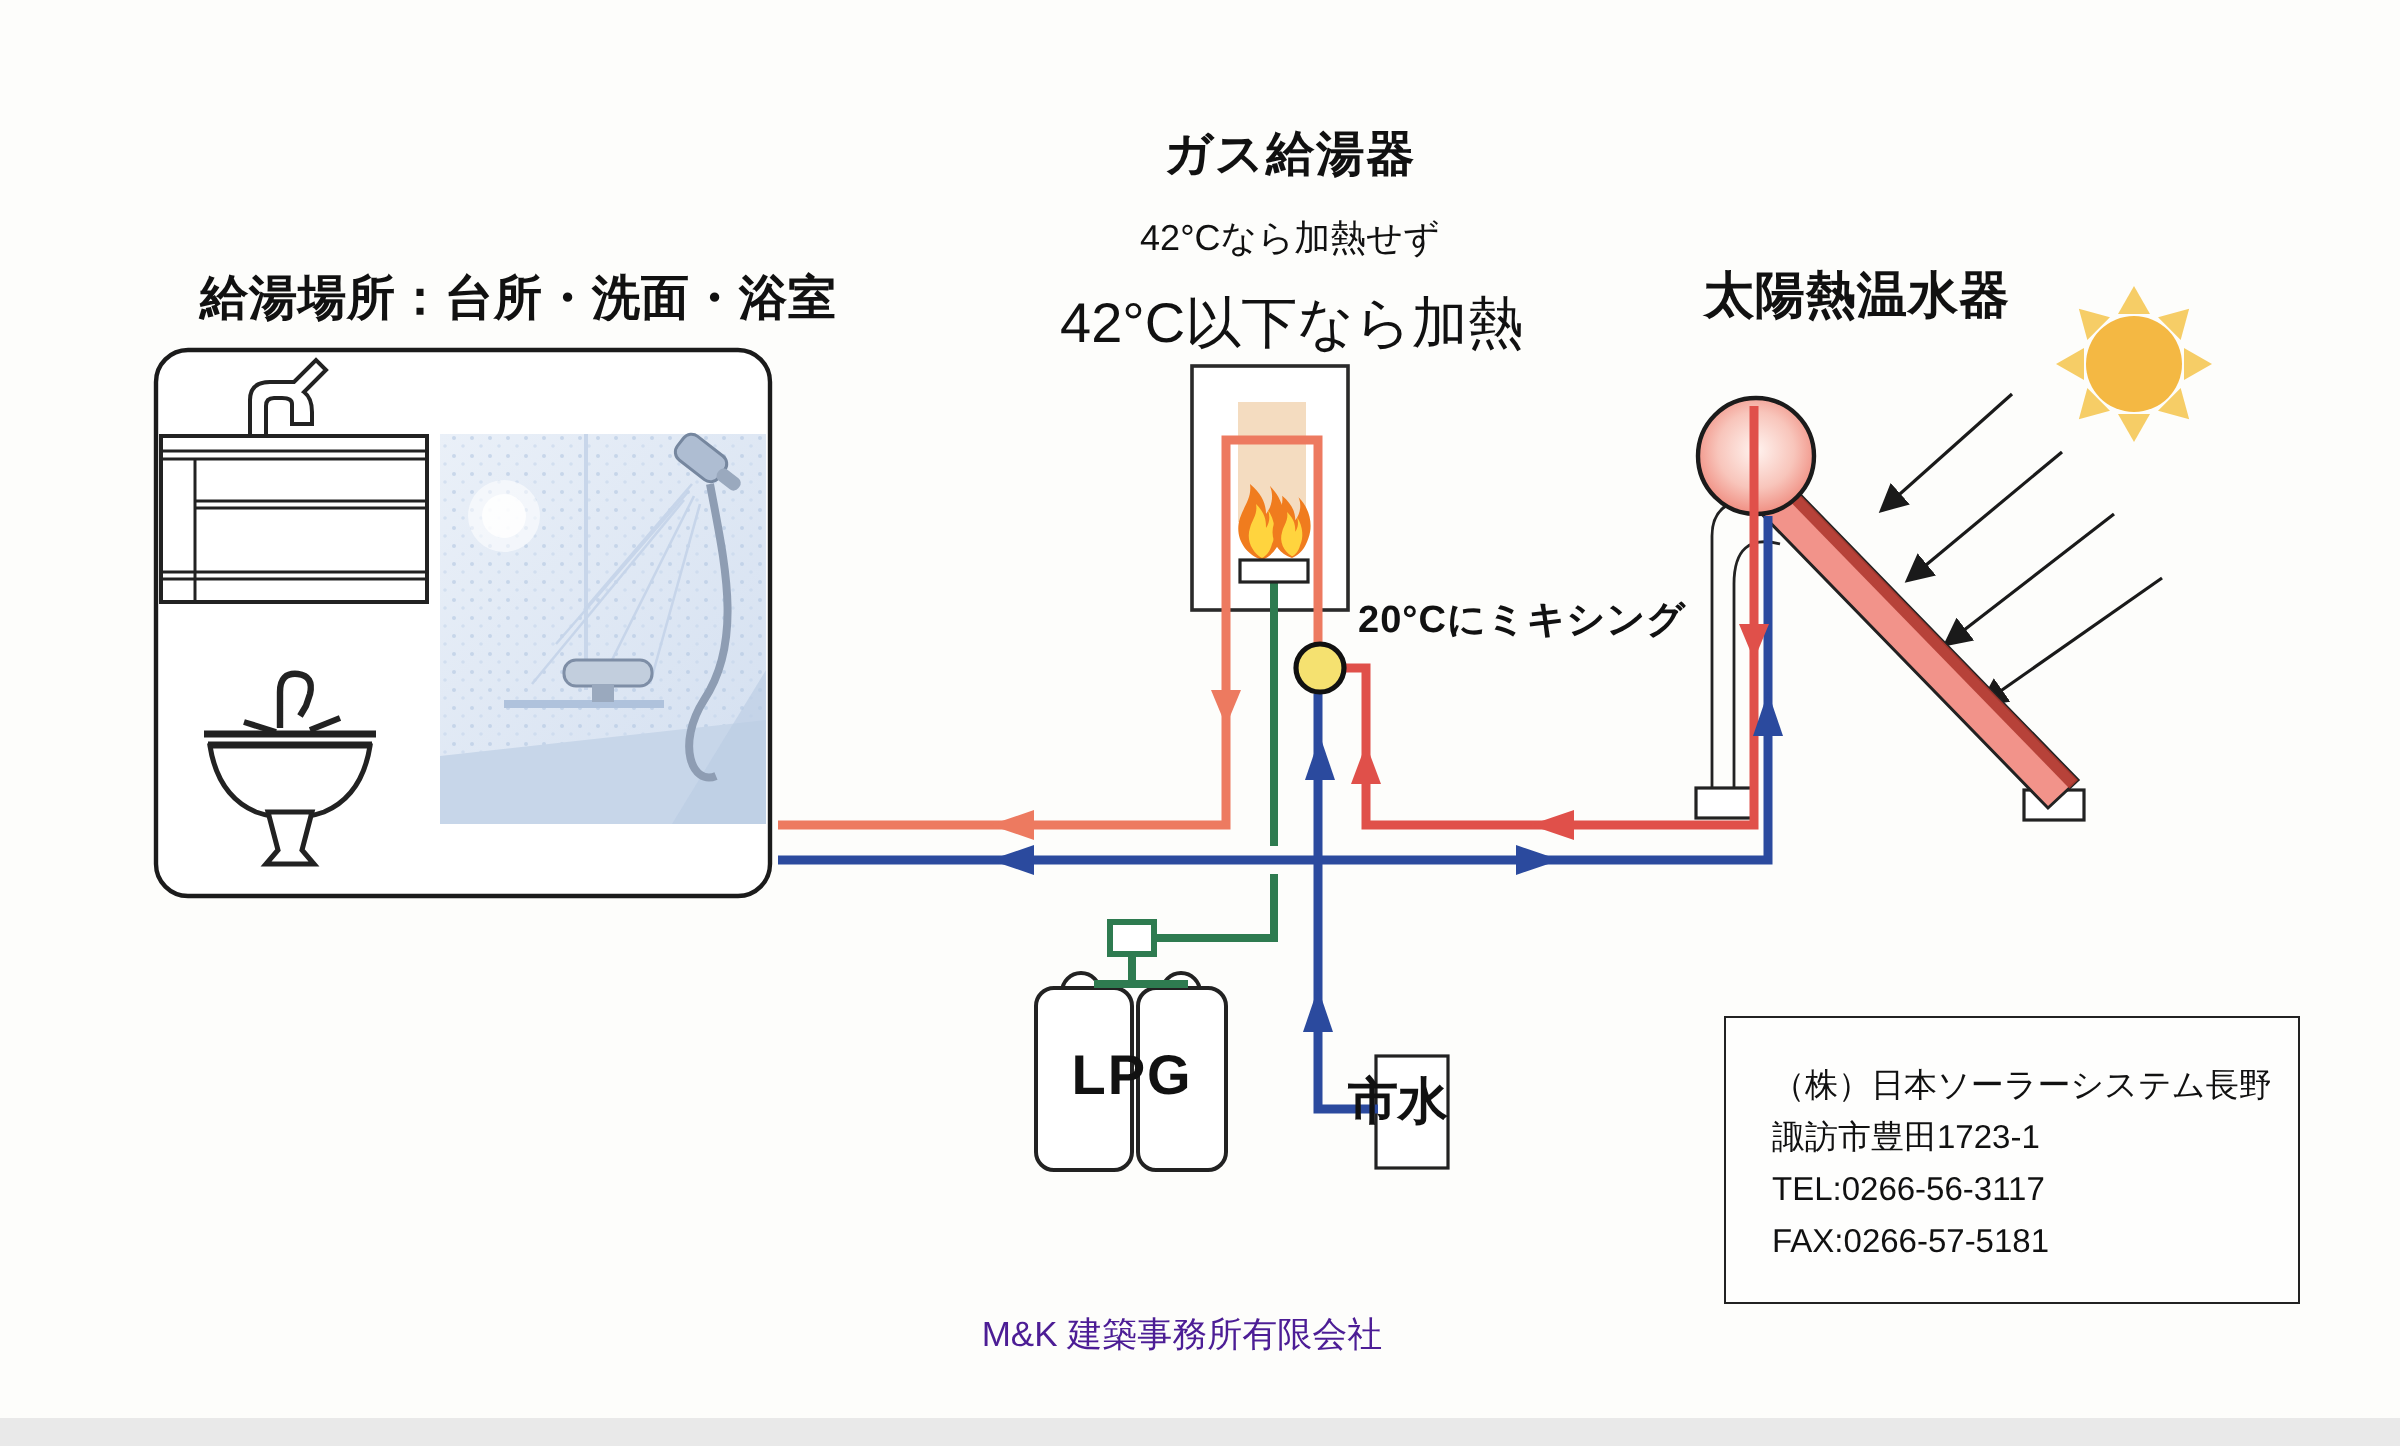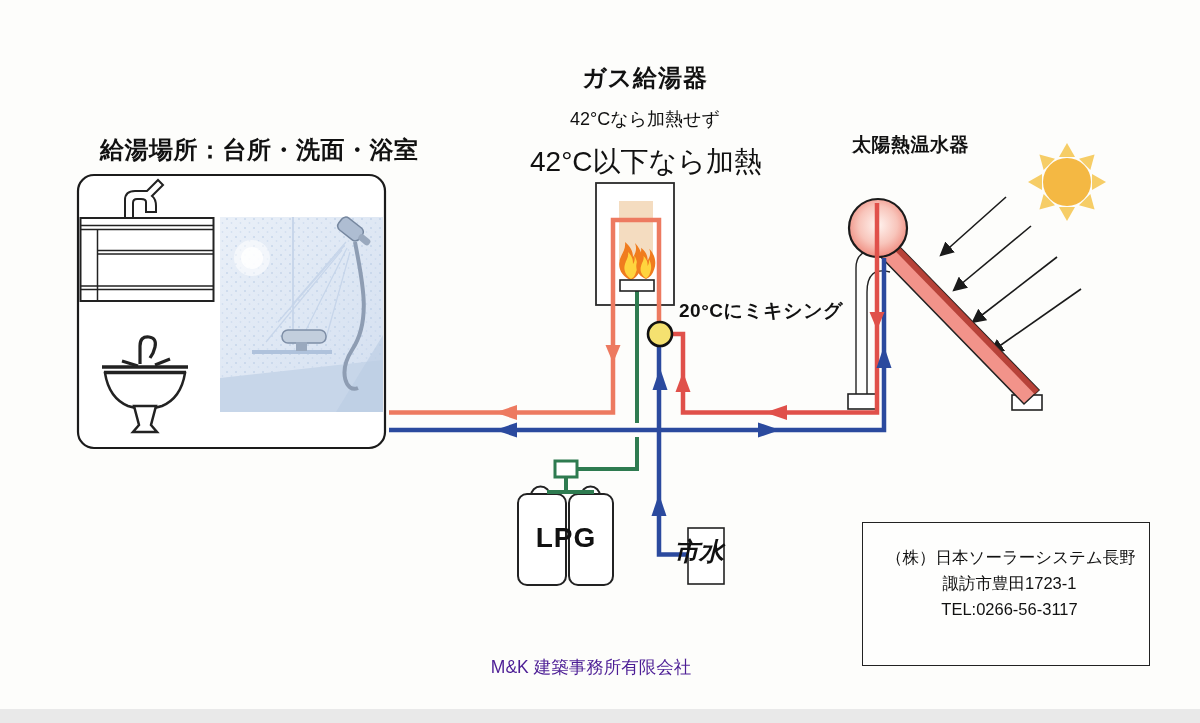--- a/index.html
+++ b/index.html
@@ -9,30 +9,29 @@
     overflow:hidden;margin:0 auto;
   }
   .canvas svg{position:absolute;left:0;top:0;}
   .lbl{position:absolute;color:#111;white-space:nowrap;line-height:1.15;}
   .lbl.bold{font-weight:700;}
   .lbl.center{text-align:center;}
   .heater-title{left:555px;top:64px;width:180px;font-size:24px;letter-spacing:1px;}
   .heater-note1{left:535px;top:109px;width:220px;font-size:18px;font-weight:500;}
   .heater-note2{left:530px;top:146px;width:230px;font-size:28px;font-weight:400;}
   .supply-label{left:100px;top:136px;font-size:24px;letter-spacing:0.5px;}
-  .solar-label{left:852px;top:134px;font-size:19px;letter-spacing:0.5px;}
+  .solar-label{left:852px;top:134px;font-size:25px;letter-spacing:0.5px;}
   .mixing-label{left:679px;top:300px;font-size:19px;letter-spacing:0.5px;}
   .lpg-label{left:519px;top:522px;width:94px;font-size:28px;letter-spacing:1px;}
-  .city-water-label{left:674px;top:537px;font-size:25px;font-style:italic;}
+  .city-water-label{left:674px;top:537px;font-size:25px;}
   .footer-label{left:441px;top:657px;width:300px;font-size:17.5px;font-weight:500;color:#4c1d95;}
   .company-box{
-    position:absolute;left:862px;top:522px;width:288px;height:144px;
+    position:absolute;left:862px;top:508px;width:288px;height:144px;
     border:1.6px solid #222;background:rgba(255,255,255,.6);box-sizing:border-box;
     padding:21px 16px 0 23px;
-    text-align:center;
   }
   .co-line{font-size:16.5px;color:#111;line-height:26px;white-space:nowrap;}
 </style>
 </head>
 <body>
 
 <div class="canvas">
 
 <svg width="1200" height="723" viewBox="0 0 1200 723">
   <defs>
@@ -213,15 +212,16 @@
 <div class="lbl bold solar-label">太陽熱温水器</div>
 <div class="lbl bold mixing-label">20°Cにミキシング</div>
 <div class="lbl bold center lpg-label">LPG</div>
 <div class="lbl bold city-water-label">市水</div>
 <div class="lbl center footer-label">M&amp;K 建築事務所有限会社</div>
 
 <div class="company-box">
   <div class="co-line">（株）日本ソーラーシステム長野</div>
   <div class="co-line">諏訪市豊田1723-1</div>
   <div class="co-line">TEL:0266-56-3117</div>
+  <div class="co-line">FAX:0266-57-5181</div>
 </div>
 
 </div>
 
 </body></html>

